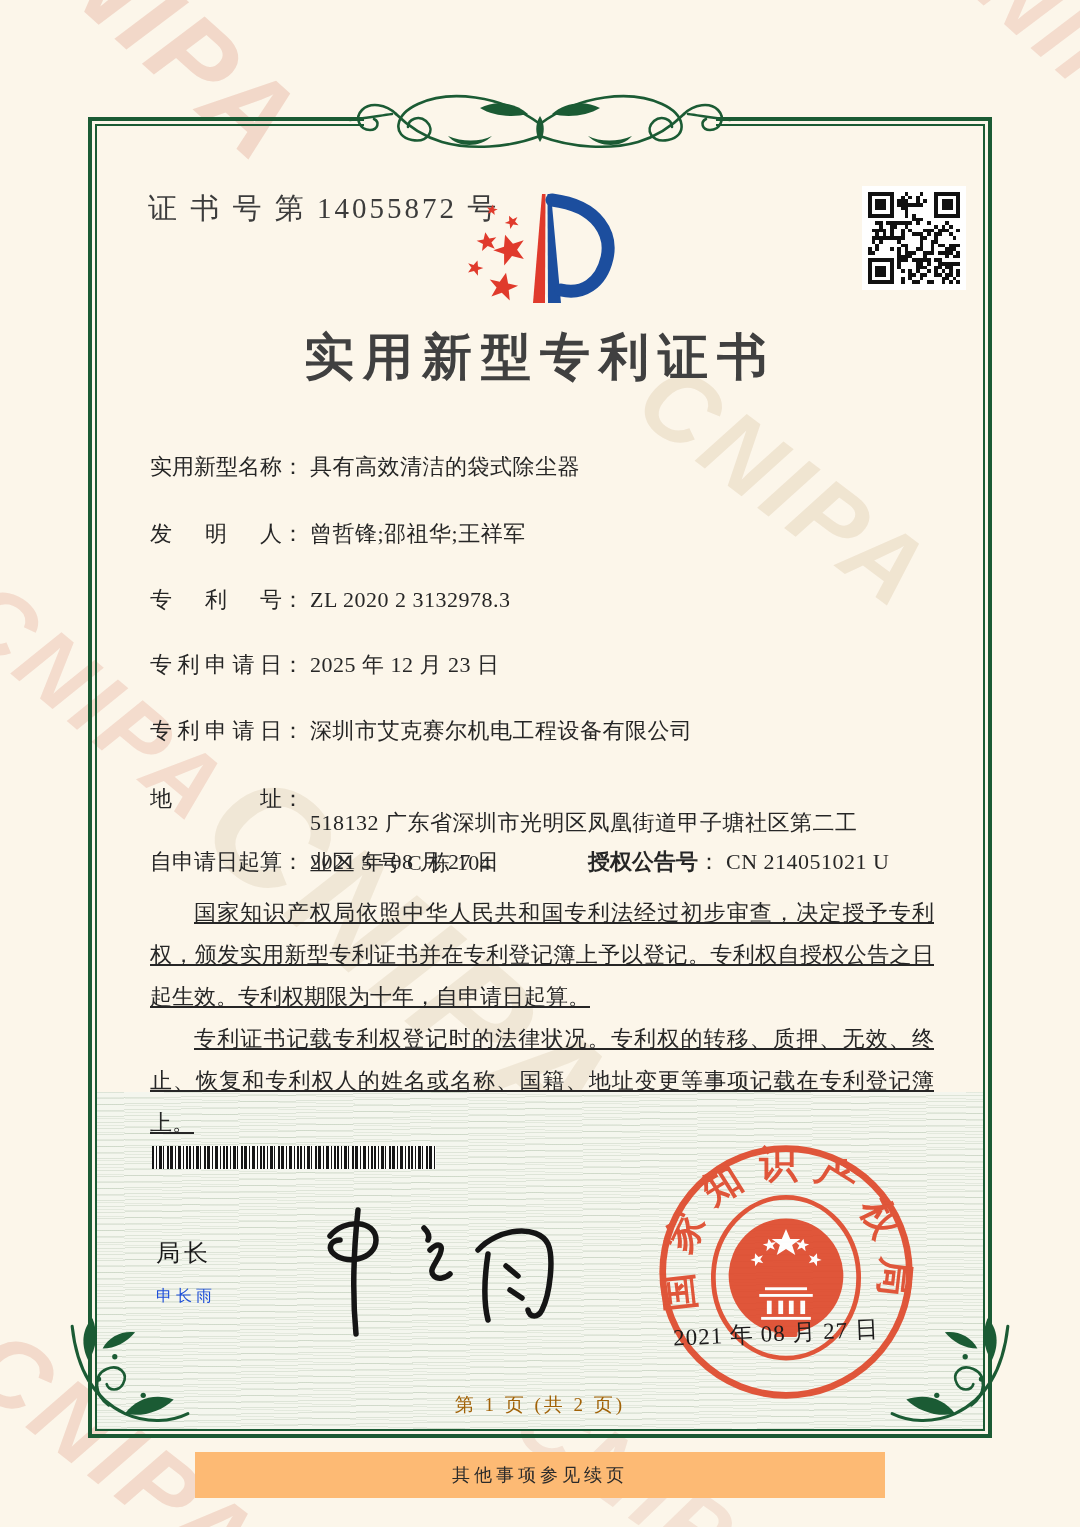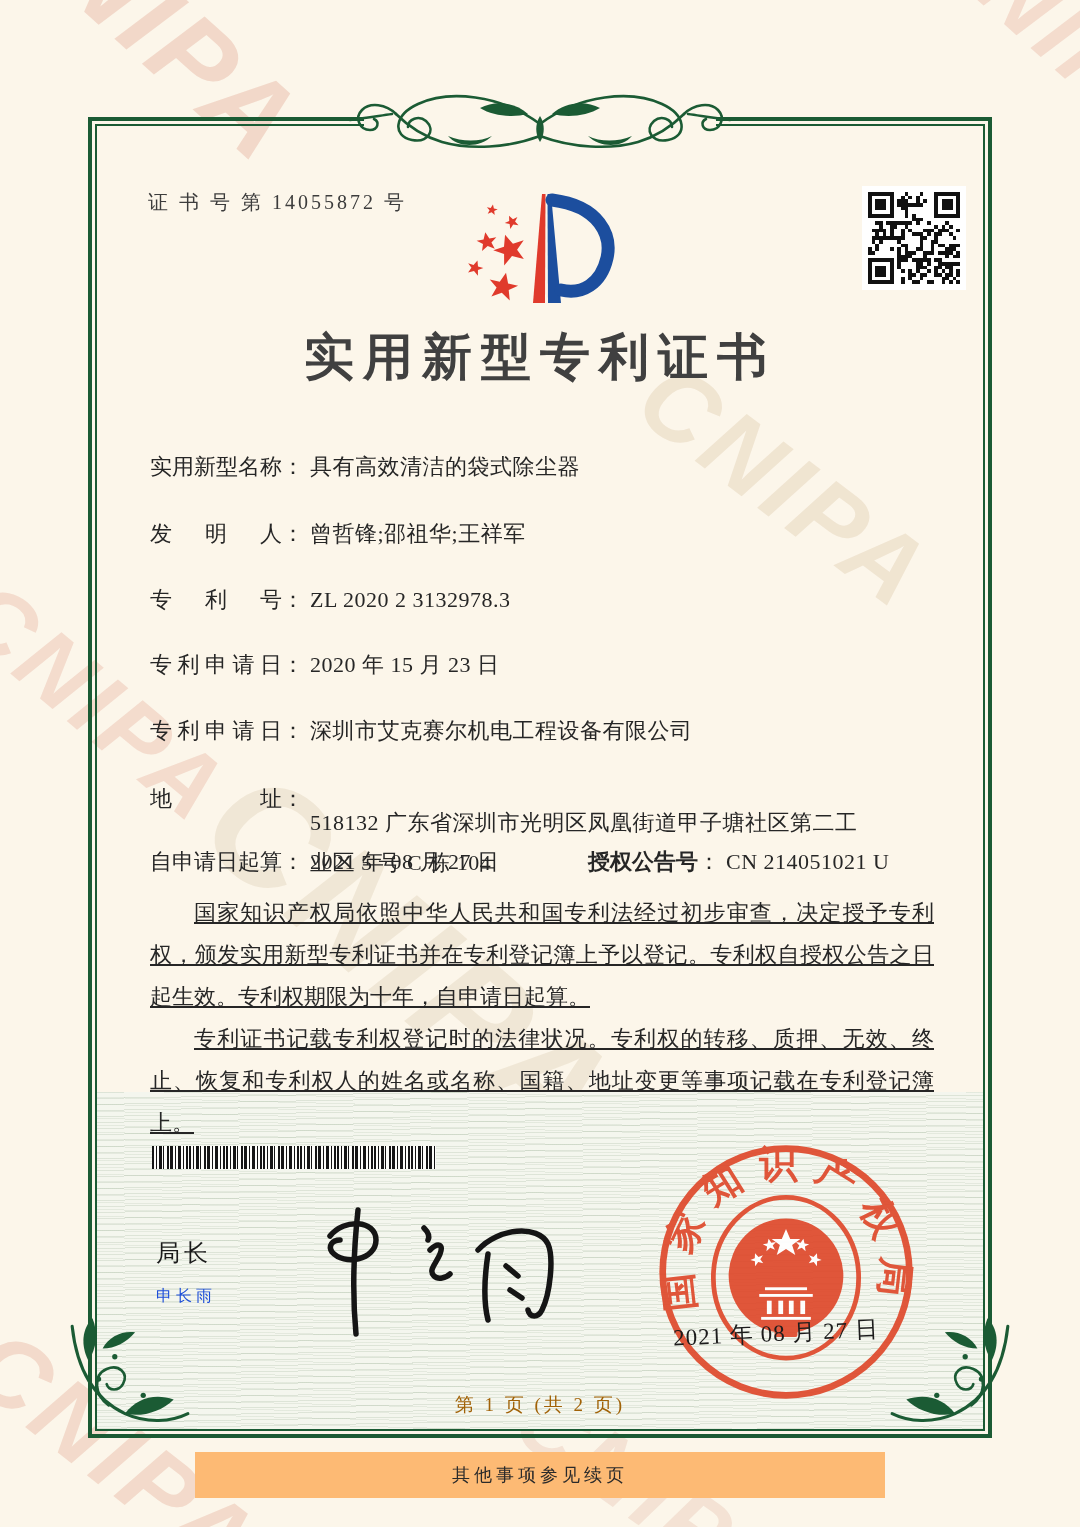--- a/index.html
+++ b/index.html
@@ -36,21 +36,21 @@
       #f4f6ee;
   }
   
   .orn-top{position:absolute;left:330px;top:78px;width:420px;height:90px;z-index:4;}
   .orn-corner{position:absolute;width:132px;height:132px;z-index:4;}
   .orn-bl{left:62px;top:1308px;}
   .orn-br{left:886px;top:1308px;transform:scaleX(-1);}
   .orn-stroke{fill:none;stroke:var(--green,#1b5b34);stroke-width:2.6;stroke-linecap:round;}
   .orn-fill{fill:var(--green,#1b5b34);stroke:none;}
   
-  .cert-no{position:absolute;left:148px;top:189px;font-size:20px;letter-spacing:3px;color:#3c3c3c;z-index:2;}
+  .cert-no{position:absolute;left:148px;top:189px;font-size:29px;letter-spacing:3px;color:#3c3c3c;z-index:2;}
   .logo{position:absolute;left:448px;top:172px;width:200px;height:150px;z-index:2;}
   .qr-box{position:absolute;left:862px;top:186px;width:104px;height:104px;background:#fff;z-index:2;
     display:flex;align-items:center;justify-content:center;}
   .title{position:absolute;left:0;right:0;top:324px;text-align:center;
     font-size:50px;font-weight:bold;letter-spacing:9px;color:#404040;z-index:2;}
   
   .row{position:absolute;left:150px;width:784px;font-size:22px;line-height:30px;z-index:2;color:#262626;}
   .row-label{display:inline-block;width:132px;text-align:justify;text-align-last:justify;vertical-align:top;}
   .row-colon{display:inline-block;vertical-align:top;}
   .row-value{display:inline-block;vertical-align:top;margin-left:6px;letter-spacing:.5px;}
@@ -367,21 +367,21 @@
   <div class="row r-name">
     <span class="row-label">实用新型名称</span><span class="row-colon">：</span><span class="row-value">具有高效清洁的袋式除尘器</span>
   </div>
   <div class="row r-inventor">
     <span class="row-label">发明人</span><span class="row-colon">：</span><span class="row-value">曾哲锋;邵祖华;王祥军</span>
   </div>
   <div class="row r-patno">
     <span class="row-label">专利号</span><span class="row-colon">：</span><span class="row-value">ZL 2020 2 3132978.3</span>
   </div>
   <div class="row r-filing">
-    <span class="row-label">专利申请日</span><span class="row-colon">：</span><span class="row-value">2020 年 15 月 23 日</span>
+    <span class="row-label">专利申请日</span><span class="row-colon">：</span><span class="row-value">2025 年 12 月 23 日</span>
   </div>
   <div class="row r-patentee">
     <span class="row-label">专利申请日</span><span class="row-colon">：</span><span class="row-value">深圳市艾克赛尔机电工程设备有限公司</span>
   </div>
   <div class="row r-address">
     <span class="row-label">地址</span><span class="row-colon">：</span><span class="addr-block"><span>518132 广东省深圳市光明区凤凰街道甲子塘社区第二工</span><br><span>业区 5 号 C 栋 104</span></span>
   </div>
   <div class="row r-grant">
     <span class="row-label">自申请日起算</span><span class="row-colon">：</span><span class="row-value grant-val">2021 年 08 月 27 日</span><span class="grant-label2">授权公告号</span><span class="row-colon">：</span><span class="row-value">CN 214051021 U</span>
   </div>

